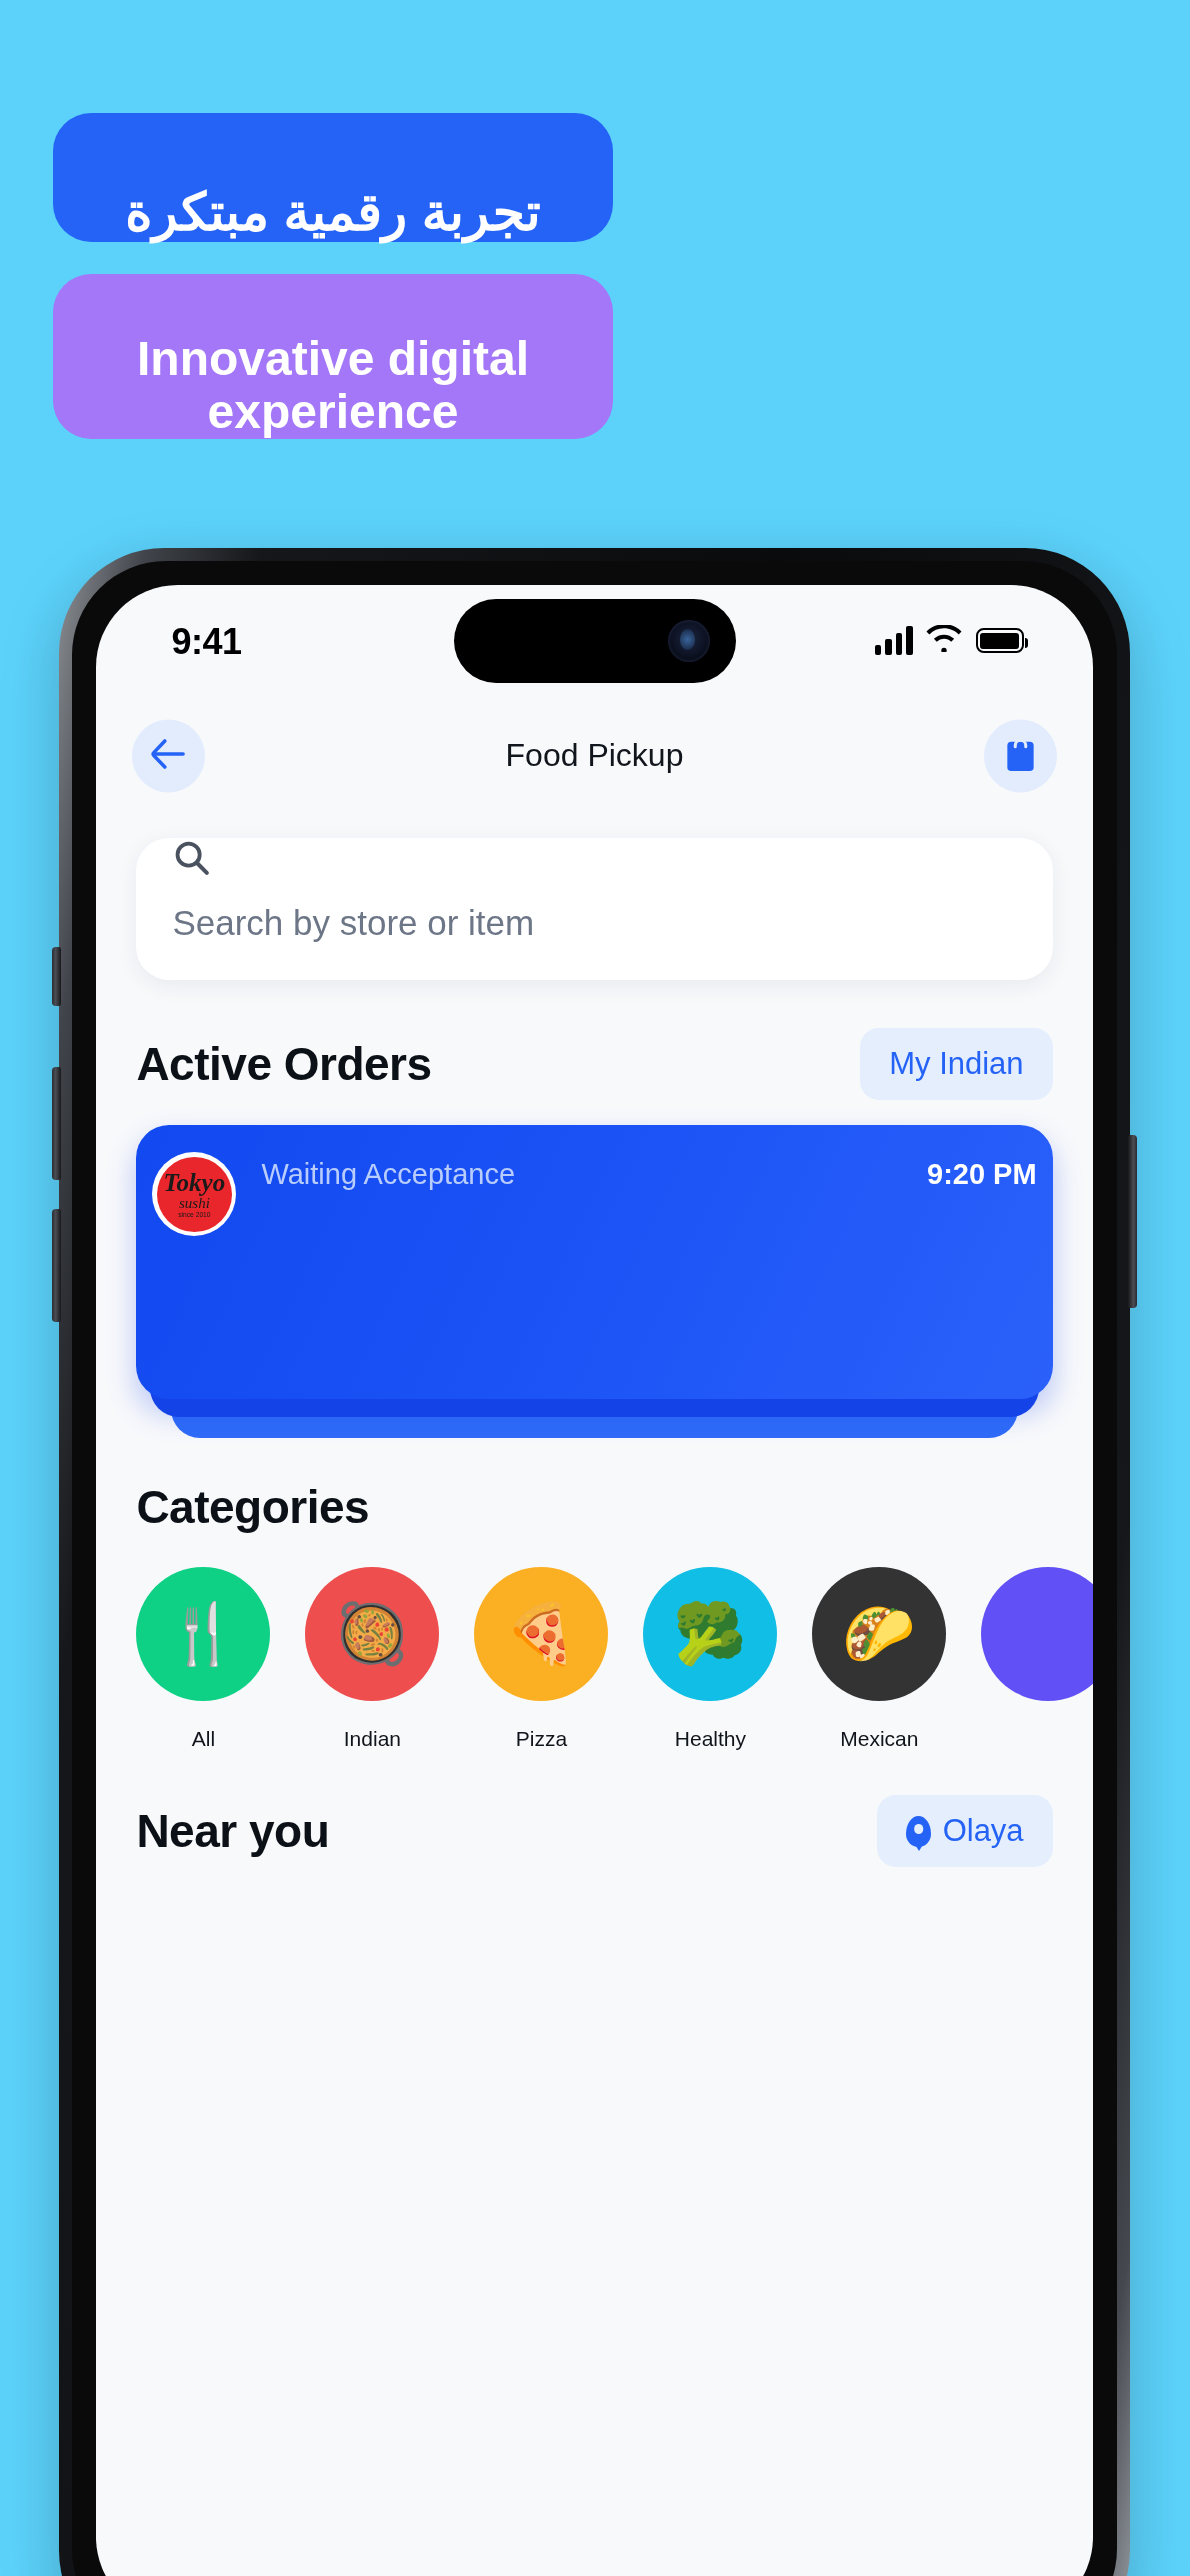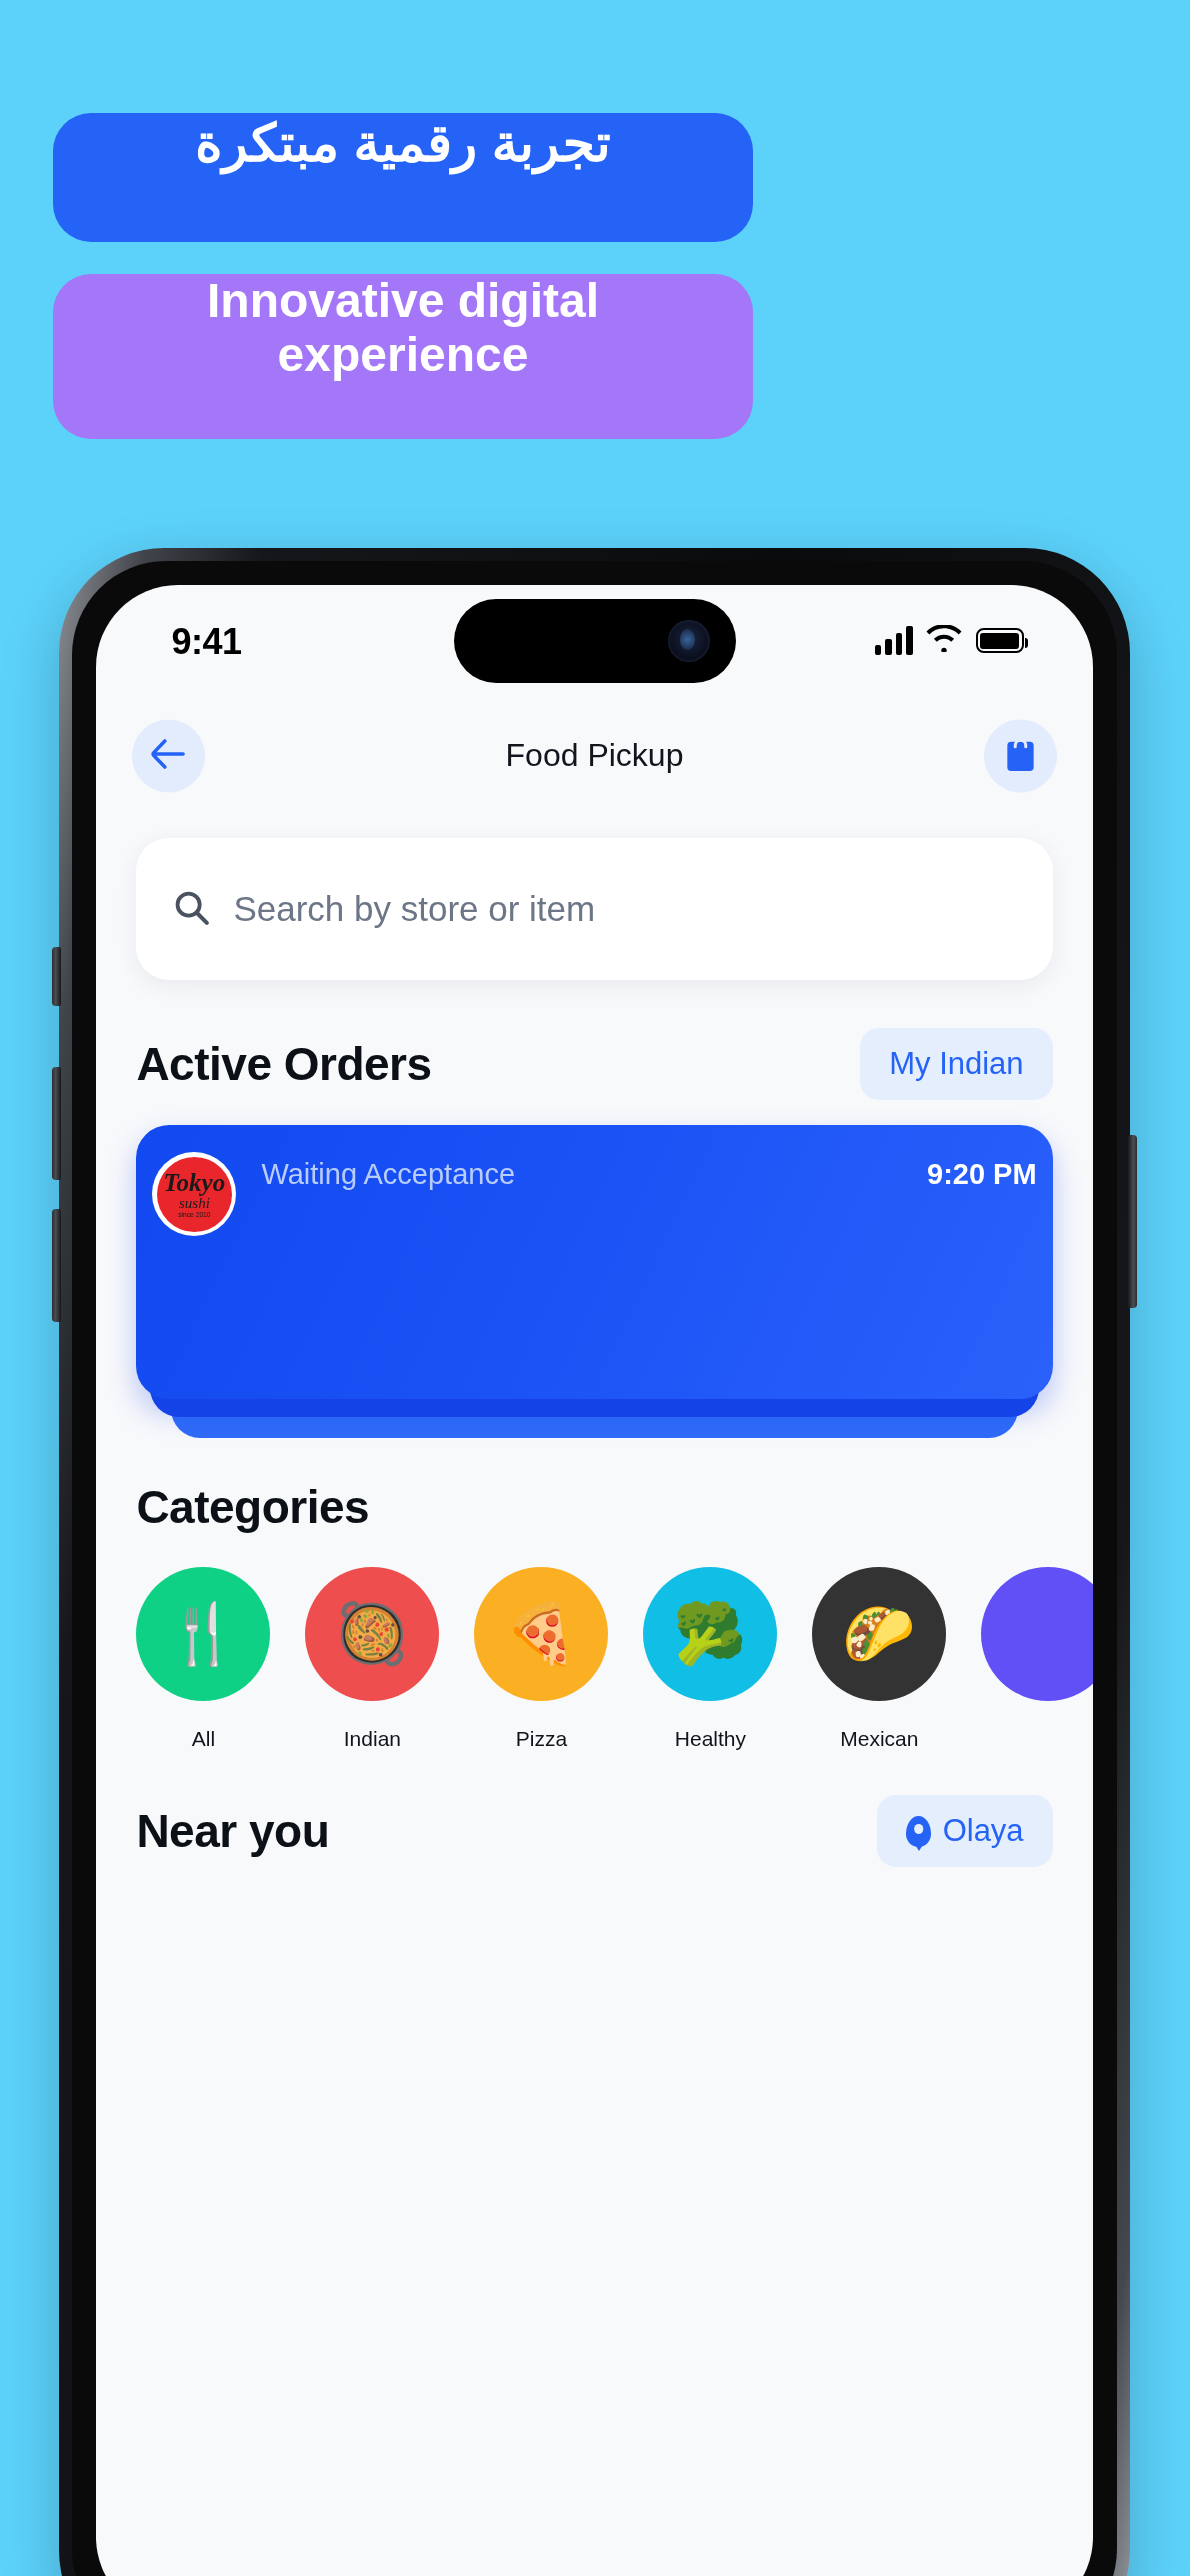--- a/index.html
+++ b/index.html
@@ -7,24 +7,24 @@
   body {
     background:#5CD2FB;
     font-family:"Liberation Sans", sans-serif;
     position:relative;
   }
 
   
   .banner {
     position:absolute;
     left:53px;
-    width:700px;
+    width:560px;
     border-radius:38px;
     display:flex;
-    align-items:flex-start;
+    align-items:flex-end;
     justify-content:center;
     text-align:center;
     color:#ffffff;
     font-weight:bold;
   }
   #banner-ar {
     top:113px;
     height:129px;
     background:#2563F6;
     font-size:52px;
@@ -148,22 +148,23 @@
     background:#E2ECFD;
     display:flex; align-items:center; justify-content:center;
   }
   #btn-back { left:36px; }
   #btn-bag  { right:36px; }
 
   
   .search-wrap { padding:25px 40px 0; }
   .search-box {
     height:142px; background:#fff; border-radius:33px;
-    display:flex; align-items:center; gap:23px; padding:0 36px;
+    display:flex; gap:23px; padding:0 36px;
     box-shadow:0 5.8px 21px rgba(24,39,75,.07);
+    flex-direction:column;
   }
   .search-text { font-size:35px; color:#6C7687; }
 
   
   .sec-head {
     display:flex; align-items:center; justify-content:space-between;
     padding:0 40px;
     margin-top:48px;
   }
   .sec-title { font-size:46px; font-weight:bold; color:#0C1017; letter-spacing:-0.5px; }

